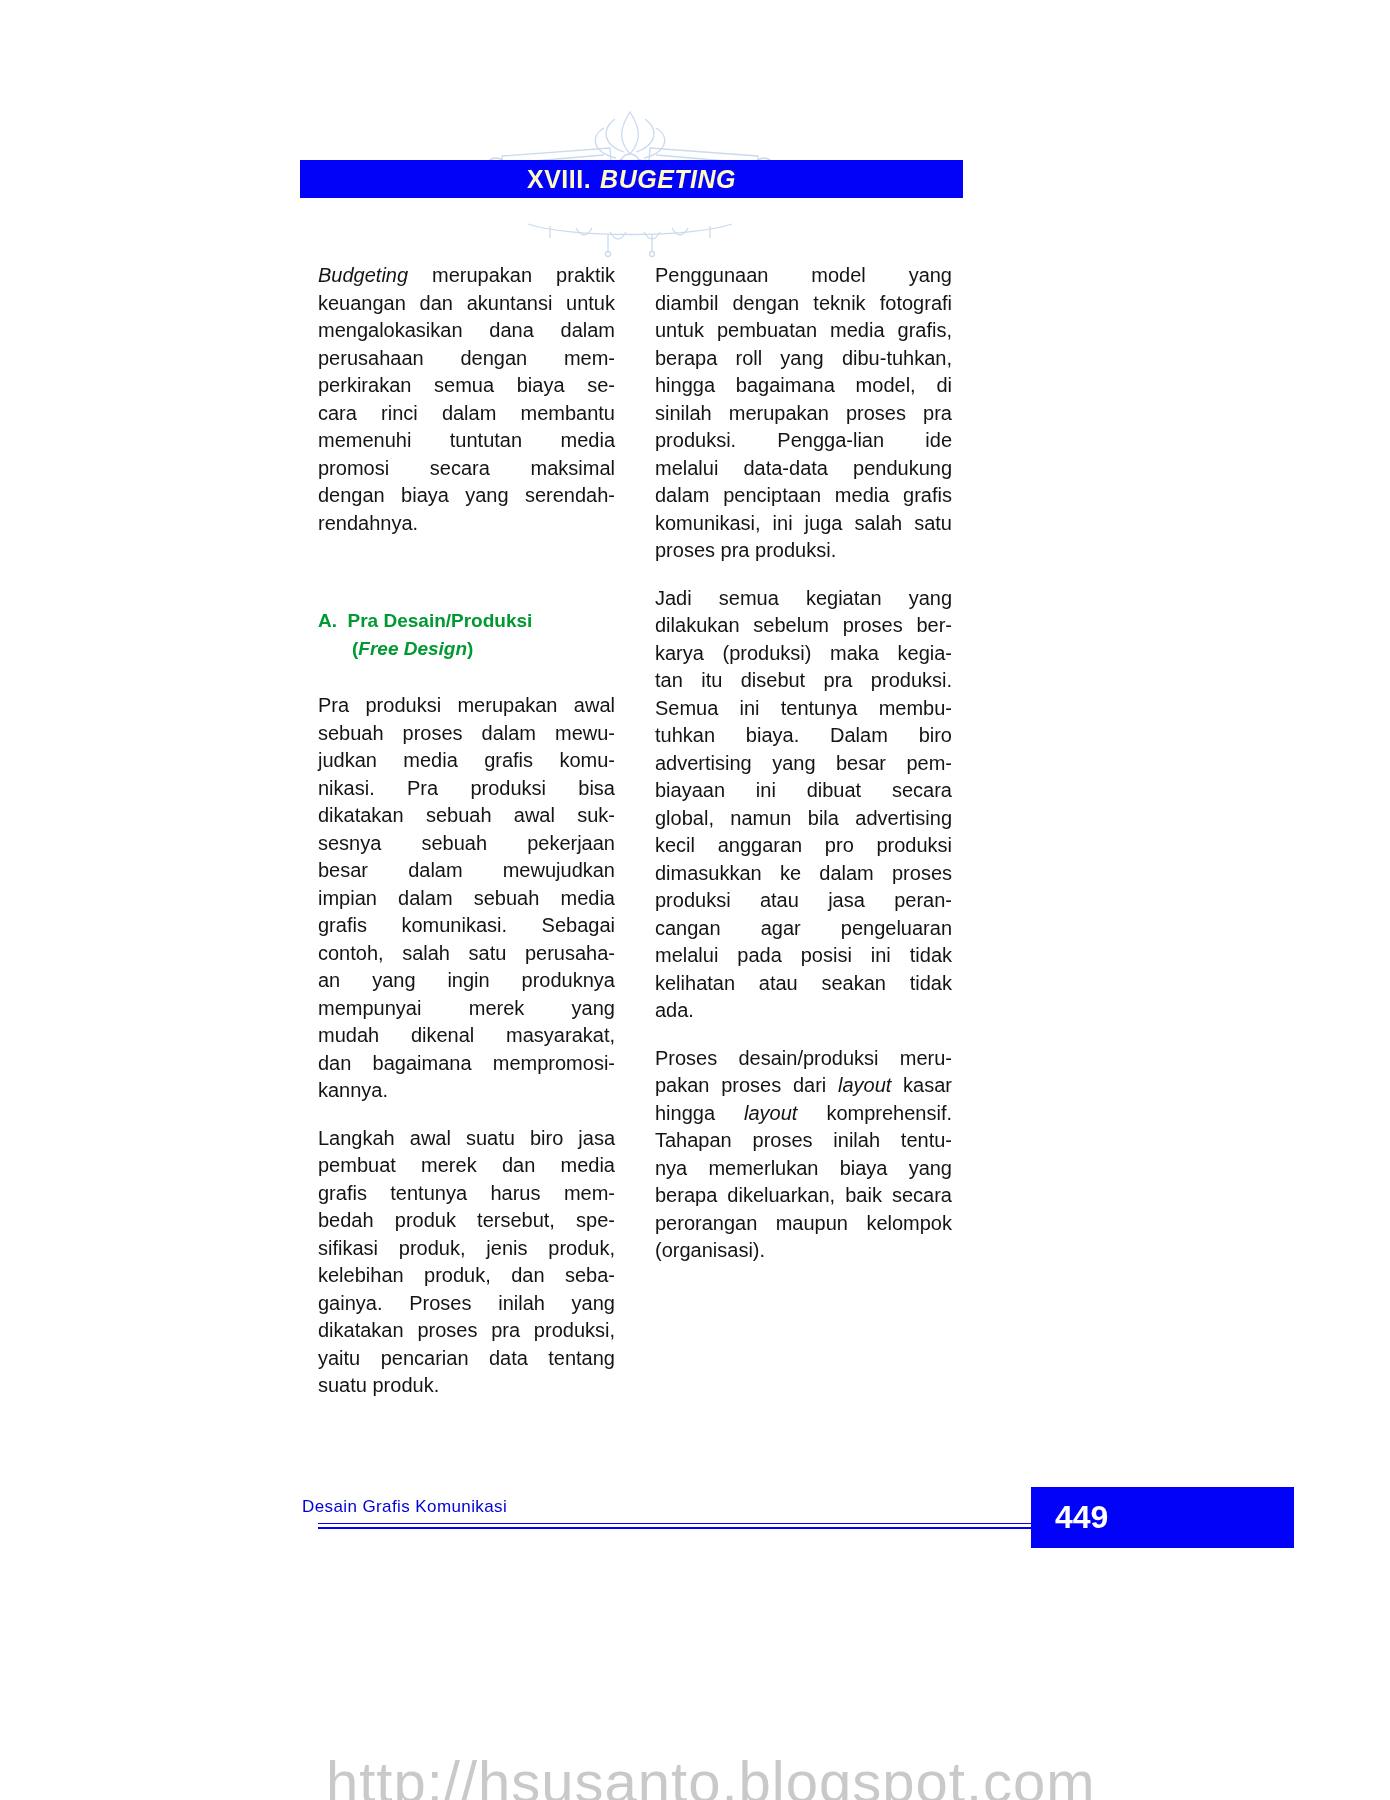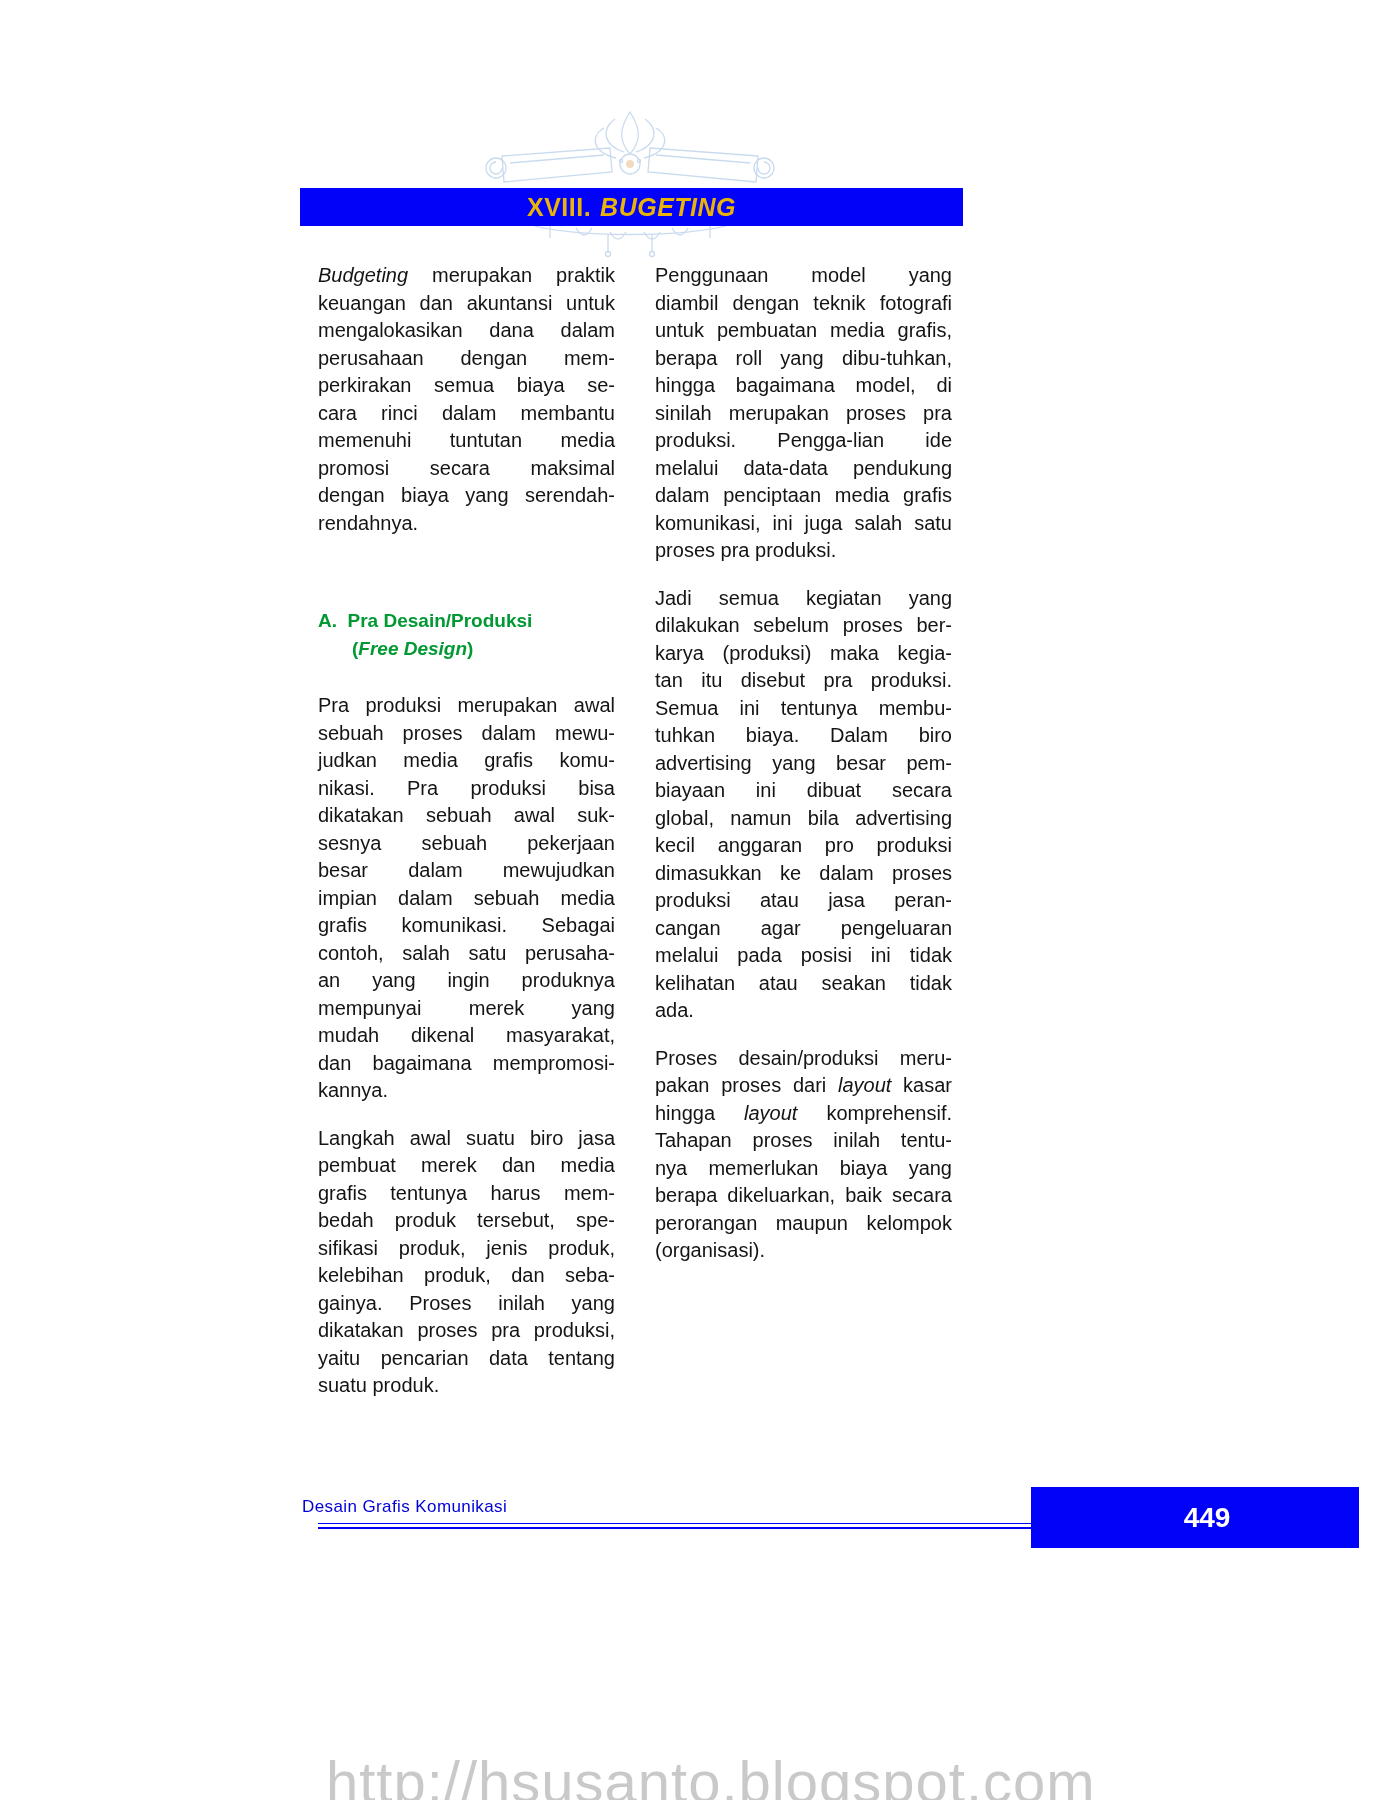--- a/index.html
+++ b/index.html
@@ -11,22 +11,22 @@
     --ornament-blue:#bcd2ea;
   }
   html,body{margin:0;padding:0;background:#ffffff;}
   .page{
     position:relative;width:1390px;height:1800px;background:#ffffff;
     overflow:hidden;font-family:"Liberation Sans",sans-serif;color:var(--body-text);
   }
   
   .ornament{position:absolute;left:458px;top:106px;width:344px;height:152px;z-index:1;opacity:.8;}
   .title-bar{
-    position:absolute;left:300px;top:188px;width:663px;height:38px;z-index:2;
-    background:var(--accent-blue);color:#eab308;
+    position:absolute;left:300px;top:160px;width:663px;height:38px;z-index:2;
+    background:var(--accent-blue);color:#fef9c3;
     display:flex;align-items:center;justify-content:center;gap:9px;
     font-size:25px;font-weight:bold;letter-spacing:.5px;
   }
   .chapter-word{font-style:italic;}
   
   .columns{position:absolute;left:318px;top:262px;width:634px;display:flex;gap:40px;z-index:2;}
   .col{width:303px;font-size:20px;line-height:27.5px;}
   .para{margin:0 0 20px 0;}
   .tline{text-align:justify;text-align-last:justify;}
   .tline.last{text-align-last:left;}
@@ -40,23 +40,23 @@
   
   .footer-title{
     position:absolute;left:302px;top:1497px;font-size:17px;z-index:2;
     color:var(--footer-blue);letter-spacing:.4px;
   }
   .footer-rule{
     position:absolute;left:318px;top:1523px;width:713px;height:3px;z-index:2;
     border-top:1px solid var(--accent-blue);border-bottom:2px solid var(--accent-blue);
   }
   .page-box{
-    position:absolute;left:1031px;top:1487px;width:328px;height:61px;z-index:3;
+    position:absolute;left:1031px;top:1487px;width:263px;height:61px;z-index:3;
     background:var(--accent-blue);color:#ffffff;display:flex;align-items:center;
-    padding-left:24px;box-sizing:border-box;font-size:28px;font-weight:bold;justify-content:center;
+    padding-left:24px;box-sizing:border-box;font-size:32px;font-weight:bold;
   }
   .url-watermark{
     position:absolute;left:326px;top:1748px;z-index:2;
     font-size:58px;color:var(--watermark-gray);letter-spacing:1px;white-space:nowrap;
   }
 </style>
 </head>
 <body>
 
 <div class="page">

